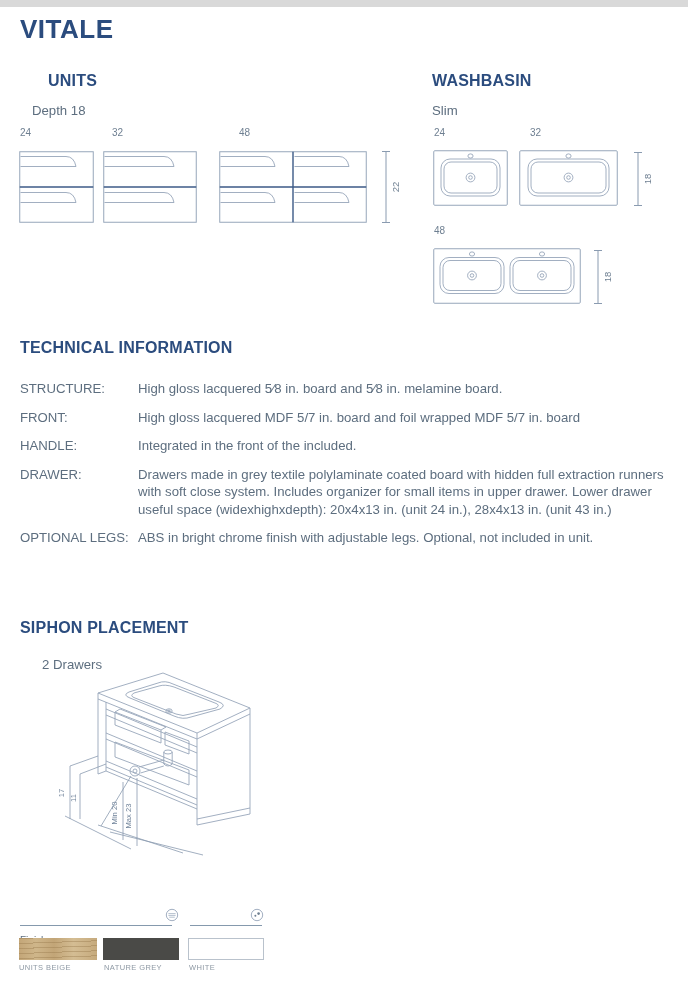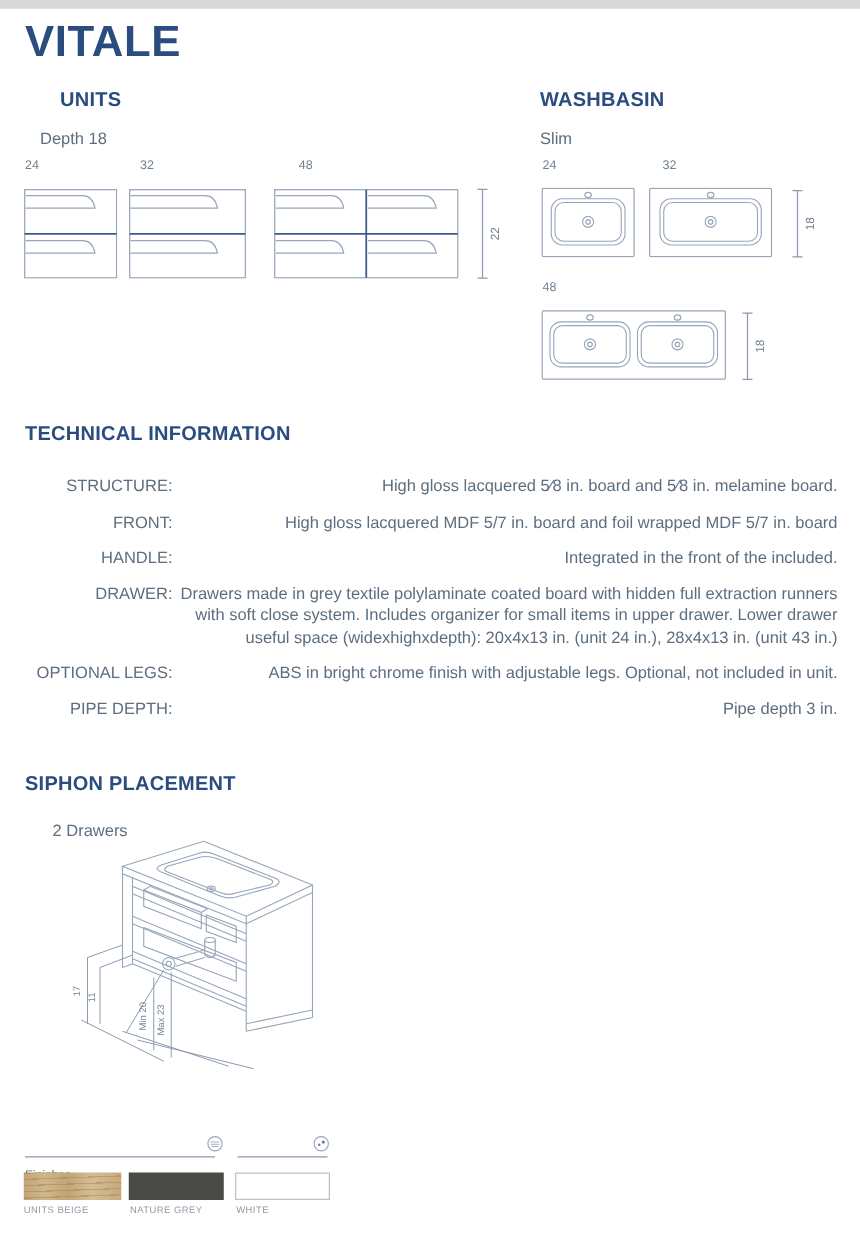--- a/index.html
+++ b/index.html
@@ -1,31 +1,31 @@
 <!DOCTYPE html>
 <html><head>
 <meta charset="utf-8">
 <style>
   html,body{margin:0;padding:0;background:#ffffff;}
   body{width:688px;height:990px;position:relative;font-family:"Liberation Sans",sans-serif;overflow:hidden;}
   .abs{position:absolute;}
   .top-strip{left:0;top:0;width:688px;height:7px;background:#d9d9d9;}
-  .page-title{left:20px;top:16px;font-size:35px;font-weight:bold;color:#2b4c7e;letter-spacing:.5px;line-height:1;}
+  .page-title{left:20px;top:16px;font-size:26px;font-weight:bold;color:#2b4c7e;letter-spacing:.5px;line-height:1;}
   .sec-head{font-size:16px;font-weight:bold;color:#2b4c7e;letter-spacing:.2px;line-height:1;}
   .sub{font-size:13.2px;color:#5d6e7f;line-height:1;}
   .dimnum{font-size:10px;color:#6e7f91;line-height:1;}
   svg{display:block;}
   .ln{stroke:#97a6ba;stroke-width:1;fill:none;}
   .ln-thin{stroke:#97a6ba;stroke-width:.9;fill:none;}
   .ln-dark{stroke:#3c5a87;stroke-width:1.4;fill:none;}
   .dimln{stroke:#8a9bb0;stroke-width:1;fill:none;}
   .dimtxt{font-size:9.5px;fill:#6e7f91;font-family:"Liberation Sans",sans-serif;}
   .iso-txt{font-size:7.6px;fill:#70839a;font-family:"Liberation Sans",sans-serif;}
   .tech{left:20px;top:380px;width:650px;color:#5d6e7f;font-size:13.2px;line-height:17.4px;}
-  .trow{display:flex;margin-bottom:11.2px;text-align:right;}
+  .trow{display:flex;margin-bottom:11.2px;}
   .tlab{width:118px;flex:none;}
   .tval{flex:1;}
   .fin-line{height:1px;background:#8599ad;}
   .swatch-label{font-size:7.5px;color:#8e99a4;letter-spacing:.4px;line-height:1;}
   .sw{height:22px;}
   .sw-wood{background:
     repeating-linear-gradient(178deg, rgba(150,120,75,.40) 0 1px, rgba(0,0,0,0) 1px 5px),
     linear-gradient(90deg,#c3a678 0%,#cfb68a 22%,#c2a577 45%,#d4bd93 70%,#c6aa7d 100%);}
   .sw-grey{background:#4a4a47;}
   .sw-white{background:#ffffff;border:1px solid #b9c2cc;box-sizing:border-box;}
@@ -149,24 +149,20 @@
     <div class="tval">Integrated in the front of the included.</div>
   </div>
   <div class="trow">
     <div class="tlab">DRAWER:</div>
     <div class="tval">Drawers made in grey textile polylaminate coated board with hidden full extraction runners with soft close system. Includes organizer for small items in upper drawer. Lower drawer useful space (widexhighxdepth): 20x4x13 in. (unit 24 in.), 28x4x13 in. (unit 43 in.)</div>
   </div>
   <div class="trow">
     <div class="tlab">OPTIONAL LEGS:</div>
     <div class="tval">ABS in bright chrome finish with adjustable legs. Optional, not included in unit.</div>
   </div>
-  <div class="trow">
-    <div class="tlab">PIPE DEPTH:</div>
-    <div class="tval">Pipe depth 3 in.</div>
-  </div>
 </div>
 
 <div class="abs sec-head" style="left:20px;top:620px;">SIPHON PLACEMENT</div>
 <div class="abs sub" style="left:42px;top:658px;">2 Drawers</div>
 
 <div class="abs" style="left:53px;top:665px;">
   <svg width="225" height="215" viewBox="0 0 225 215">
 
     <path class="ln-thin" d="M110,8 L197,43 L144,68 L45,28 Z"></path>
     <path class="ln-thin" d="M45,28 L45,34 L144,74 L144,68 M144,74 L197,49 L197,43"></path>

